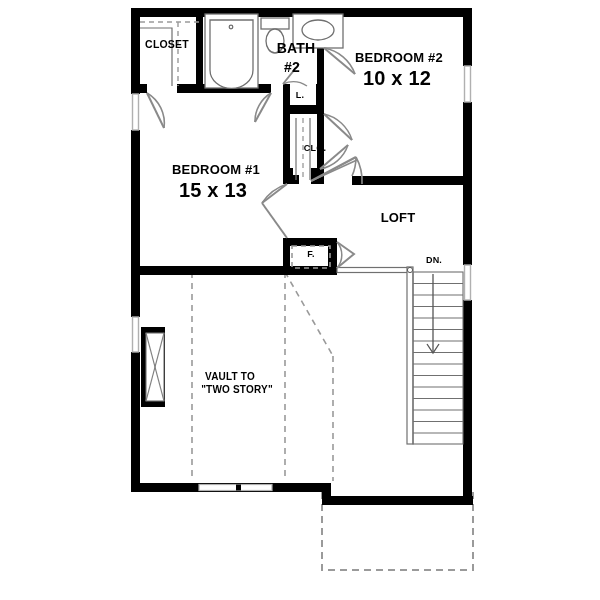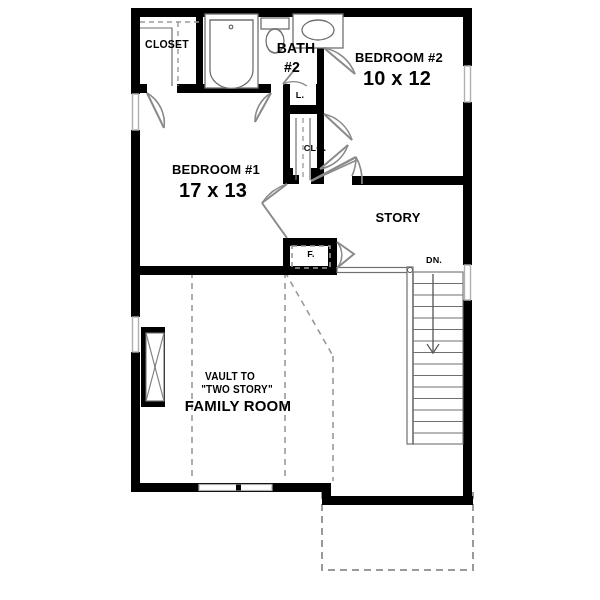--- a/index.html
+++ b/index.html
@@ -247,25 +247,24 @@
   <div class="lbl center bath-name" style="left:292px; top:67px;">#2</div>
 
   <div class="lbl center tiny-cap" style="left:300px; top:96px;">L.</div>
 
   <div class="lbl center tiny-cap" style="left:315px; top:149px;">CLO.</div>
 
   <div class="lbl center room-name" style="left:399px; top:58px;">BEDROOM #2</div>
   <div class="lbl center room-dim" style="left:397px; top:78px;">10 x 12</div>
 
   <div class="lbl center room-name" style="left:216px; top:170px;">BEDROOM #1</div>
-  <div class="lbl center room-dim" style="left:213px; top:190px;">17 x 13</div>
-
-  <div class="lbl center room-name" style="left:398px; top:218px;">STORY</div>
+  <div class="lbl center room-dim" style="left:213px; top:190px;">15 x 13</div>
+
+  <div class="lbl center room-name" style="left:398px; top:218px;">LOFT</div>
 
   <div class="lbl center tiny-cap" style="left:311px; top:255px;">F.</div>
 
   <div class="lbl center tiny-cap" style="left:434px; top:261px;">DN.</div>
 
   <div class="lbl center vault" style="left:230px; top:377px;">VAULT TO</div>
   <div class="lbl center vault" style="left:237px; top:390px;">"TWO STORY"</div>
-  <div class="lbl center fam" style="left:238px; top:406px;">FAMILY ROOM</div>
 
 </div>
 
 </body></html>

